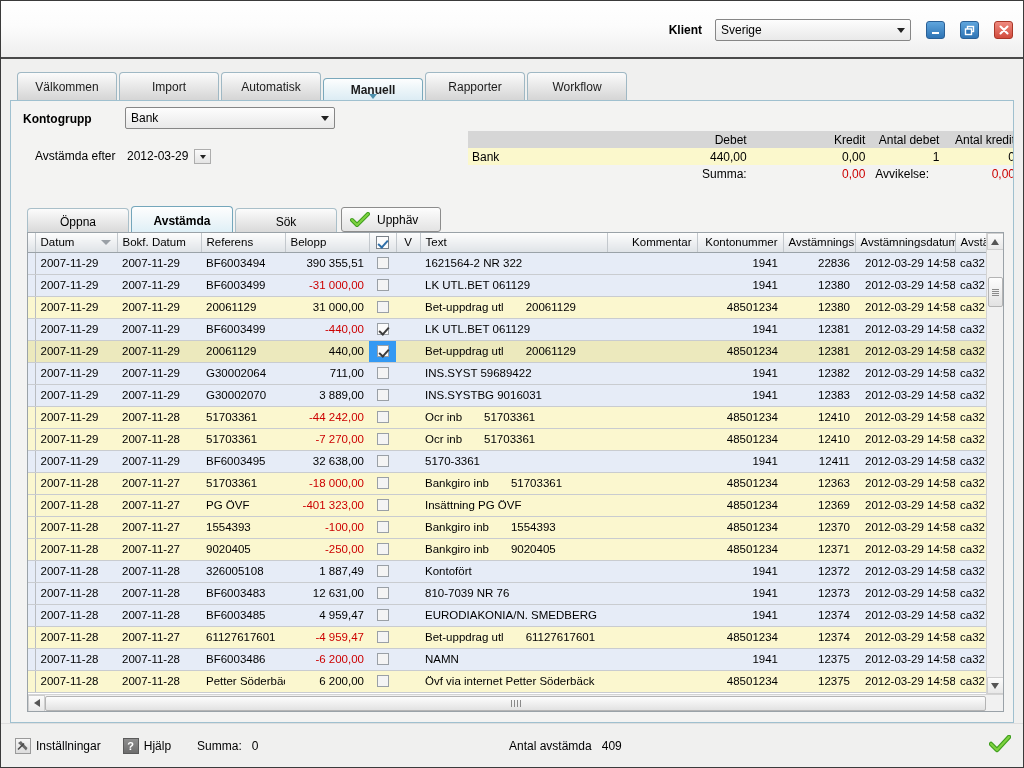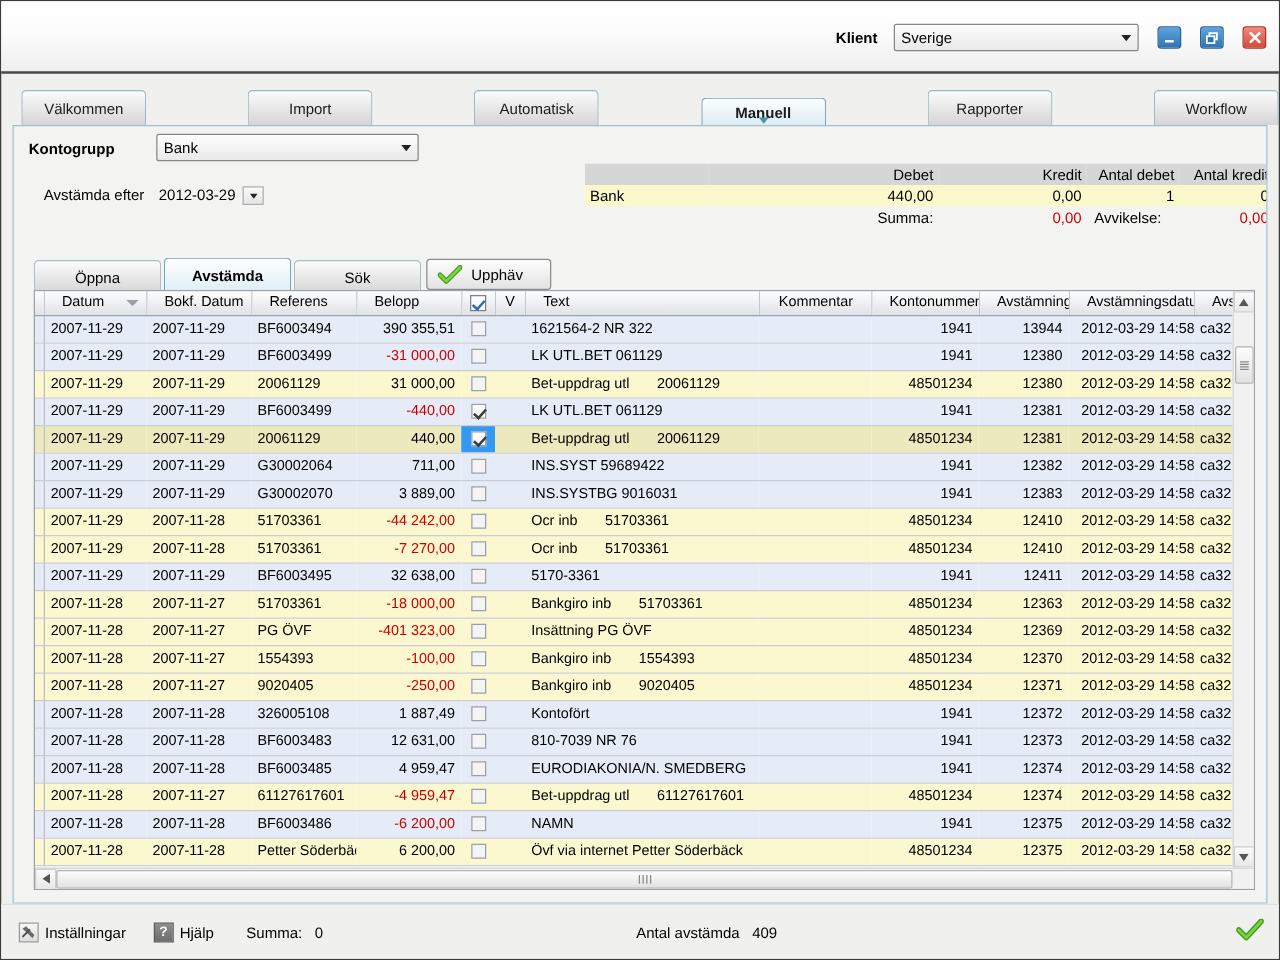--- a/index.html
+++ b/index.html
@@ -66,21 +66,20 @@
   .winbtn.max { background: linear-gradient(to bottom,#5fa5dd,#2e74b5); border:1px solid #2a6096;}
   .winbtn.close { background: linear-gradient(to bottom,#ef8a7f,#d14b3c); border:1px solid #a93728;}
   .winbtn svg { display:block; }
 
   
   #tabstrip {
     height: 30px; margin-top: 11px; padding-left: 16px;
     display: flex; align-items: flex-end; gap: 2px;
     flex: none;
     position: relative;
-    justify-content: space-between;
   }
   .tab {
     height: 28px; min-width: 100px; padding: 0 16px;
     display: flex; align-items: center; justify-content: center;
     font-size: 12px;
     background: linear-gradient(to bottom,#fbfbfb 0%, #e6e6e6 55%, #d5d5d5 100%);
     border: 1px solid #9fb8c4; border-bottom: none;
     border-radius: 4px 4px 0 0;
     color: #1b1b1b;
   }
@@ -168,21 +167,21 @@
     border: 1px solid #9aa2a8; background: #fff;
     display: flex; flex-direction: column; overflow: hidden;
   }
   #grid-main { flex: 1; display: flex; overflow: hidden; }
   #grid-scrollarea { flex: 1; overflow: hidden; }
   table.grid { border-collapse: collapse; width: 975px; table-layout: fixed; font-size: 11.5px; }
   table.grid th {
     background: linear-gradient(to bottom,#fdfdfd 0%,#eef0f2 50%,#dfe3e7 100%);
     border-right: 1px solid #c3c8cd; border-bottom: 1px solid #9aa2a8;
     height: 19px; font-weight: normal; font-size: 11.5px;
-    padding: 0 14px; text-align: left; white-space: nowrap; overflow: hidden;
+    padding: 0 5px; text-align: left; white-space: nowrap; overflow: hidden;
     position: relative;
   }
   table.grid th.num { text-align: right; }
   table.grid th.ctr { text-align: center; padding: 0; }
   table.grid td {
     height: 22px; padding: 0 5px; white-space: nowrap; overflow: hidden;
     border-bottom: 1px solid #c9ccd0; font-size: 11.5px;
   }
   table.grid td.num { text-align: right; }
   table.grid td.ctr { text-align: center; padding: 0; }
@@ -428,21 +427,21 @@
                   <td class="rowmark"></td>
                   <td>2007-11-29</td>
                   <td>2007-11-29</td>
                   <td>BF6003494</td>
                   <td class="num">390 355,51</td>
                   <td class="ctr"><span class="cellchk"></span></td>
                   <td class="ctr"></td>
                   <td><span>1621564-2 NR 322</span></td>
                   <td class="num"></td>
                   <td class="num">1941</td>
-                  <td class="num">13944</td>
+                  <td class="num">22836</td>
                   <td style="padding-left:10px">2012-03-29 14:58</td>
                   <td>ca32</td>
                 </tr>
                 <tr class="zebra-b">
                   <td class="rowmark"></td>
                   <td>2007-11-29</td>
                   <td>2007-11-29</td>
                   <td>BF6003499</td>
                   <td class="num red">-31 000,00</td>
                   <td class="ctr"><span class="cellchk"></span></td>

